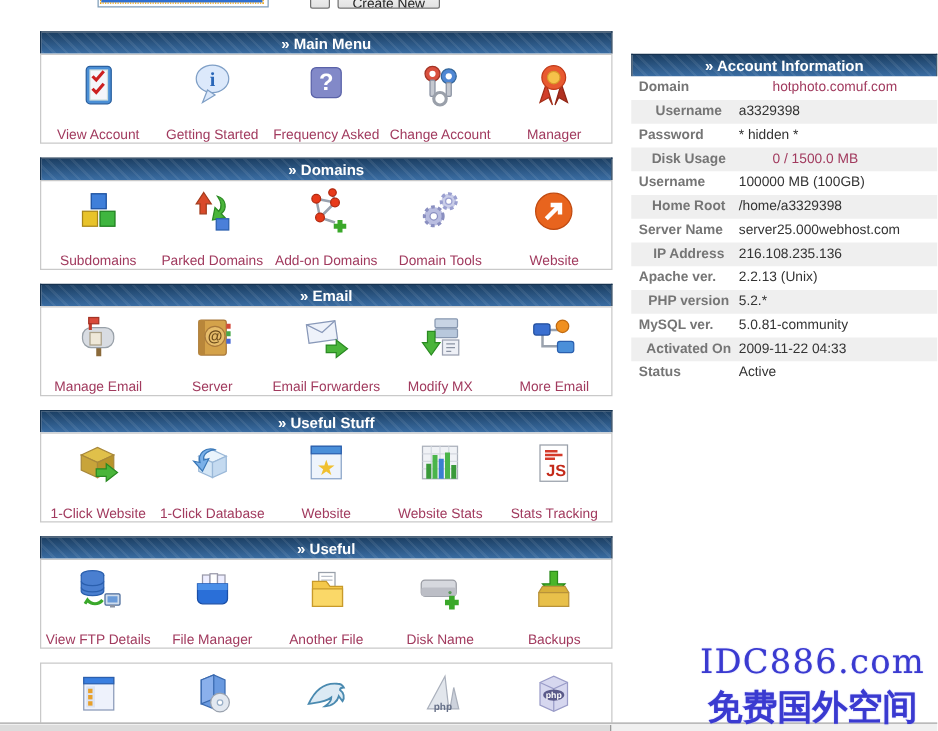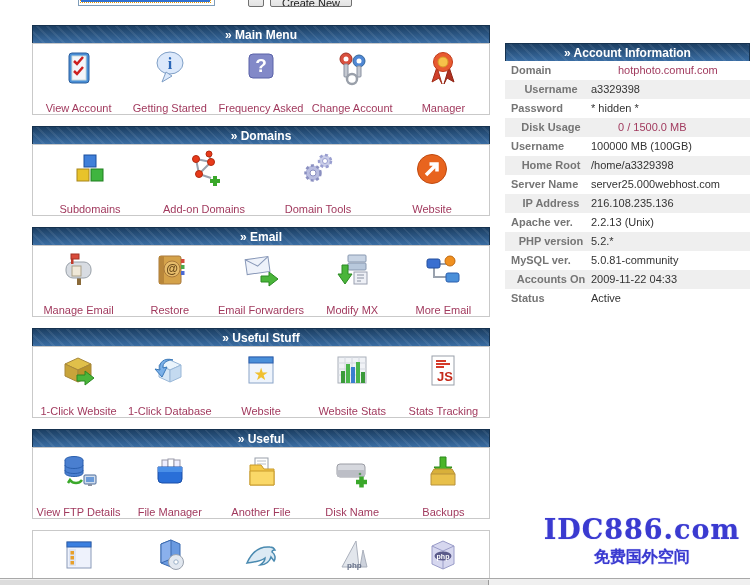--- a/index.html
+++ b/index.html
@@ -62,23 +62,23 @@
   }
   .acc-row.alt{background:#efefef;text-align:center;}
   .acc-label{width:80px;padding-left:6px;color:#757575;font-weight:bold;flex:0 0 80px;}
   .acc-value{color:#333333;white-space:nowrap;}
   .acc-value.link{color:#a13a5e;cursor:pointer;margin-left:27px;}
   
   #watermark{
     position:absolute;right:10px;top:514px;text-align:center;z-index:4;
     font-family:"DejaVu Serif",serif;color:#3a3ad0;
   }
-  #watermark .wm1{font-size:27px;font-weight:bold;letter-spacing:1px;
+  #watermark .wm1{font-size:27px;font-weight:normal;letter-spacing:1px;
     text-shadow:0 0 1px #9a9af0;}
-  #watermark .wm2{font-size:16px;font-weight:bold;margin-top:2px;
+  #watermark .wm2{font-size:28px;font-weight:bold;margin-top:2px;
     text-shadow:0 0 1px #9a9af0;}
   
   #hscroll{
     position:absolute;left:0;bottom:0;width:750px;height:7px;
     background:#f0f0f0;border-top:1px solid #a8a8a8;box-sizing:border-box;
   }
   #hscroll .thumb{
     position:absolute;left:0;top:1px;height:5px;width:65%;
     background:#dcdcdc;border-right:1px solid #9a9a9a;
   }
@@ -166,20 +166,30 @@
                 <rect x="13" y="5" width="12" height="12" fill="#3f7fd9" stroke="#1a4f9e"></rect>
                 <rect x="6" y="19" width="12" height="12" fill="#e8c32a" stroke="#a8861a"></rect>
                 <rect x="20" y="19" width="12" height="12" fill="#3fb53f" stroke="#1f7f1f"></rect>
               </svg>
             </span>
             <span class="cell-label">Subdomains</span>
           </a>
           <a class="cell">
             <span class="icon">
               <svg viewBox="0 0 38 38" width="38" height="38" xmlns="http://www.w3.org/2000/svg">
+                <path d="M12 4l6 9h-4v8h-5v-8H6z" fill="#d94a2a" stroke="#a33a1a"></path>
+                <path d="M23 7c7 2 8 10 3 14l3 3-10 2 2-10 3 3c3-3 2-8-1-12z" fill="#4ab53a" stroke="#2a8a22"></path>
+                <rect x="22" y="25" width="10" height="9" fill="#4a7fd9" stroke="#2a5fae"></rect>
+              </svg>
+            </span>
+            <span class="cell-label">Parked Domains</span>
+          </a>
+          <a class="cell">
+            <span class="icon">
+              <svg viewBox="0 0 38 38" width="38" height="38" xmlns="http://www.w3.org/2000/svg">
                 <path d="M11 9l15 3M11 9l3 15M26 12l-12 12M14 24l12-12M26 12l-2-8M14 24l12 4" stroke="#9aa2ae" stroke-width="2" fill="none"></path>
                 <circle cx="11" cy="9" r="3.5" fill="#e83a1a" stroke="#b22a10"></circle>
                 <circle cx="26" cy="12" r="3.5" fill="#e83a1a" stroke="#b22a10"></circle>
                 <circle cx="14" cy="24" r="3.5" fill="#e83a1a" stroke="#b22a10"></circle>
                 <circle cx="24" cy="4" r="3" fill="#e83a1a" stroke="#b22a10"></circle>
                 <path d="M25 31h10M30 26v10" stroke="#3aa82a" stroke-width="4"></path>
               </svg>
             </span>
             <span class="cell-label">Add-on Domains</span>
           </a>
@@ -225,21 +235,21 @@
               <svg viewBox="0 0 38 38" width="38" height="38" xmlns="http://www.w3.org/2000/svg">
                 <rect x="8" y="5" width="22" height="28" rx="2" fill="#d4a24a" stroke="#a8783a"></rect>
                 <rect x="8" y="5" width="5" height="28" fill="#b8863a"></rect>
                 <circle cx="21" cy="18" r="8" fill="#e6bc6a" stroke="#a8783a"></circle>
                 <text x="21" y="22" font-size="12" font-weight="bold" fill="#6a4a1a" text-anchor="middle">@</text>
                 <rect x="30" y="8" width="3.5" height="4" fill="#d44a3a"></rect>
                 <rect x="30" y="14" width="3.5" height="4" fill="#4aa84a"></rect>
                 <rect x="30" y="20" width="3.5" height="4" fill="#4a6ad4"></rect>
               </svg>
             </span>
-            <span class="cell-label">Restore</span>
+            <span class="cell-label">Server</span>
           </a>
           <a class="cell">
             <span class="icon">
               <svg viewBox="0 0 38 38" width="38" height="38" xmlns="http://www.w3.org/2000/svg">
                 <g transform="rotate(-8 16 14)">
                   <rect x="4" y="7" width="23" height="15" fill="#eef2fa" stroke="#8898b8"></rect>
                   <path d="M4 7l11.5 8L27 7" stroke="#8898b8" fill="none"></path>
                 </g>
                 <path d="M19 25h8v-4l9 7-9 7v-4h-8z" fill="#4ab53a" stroke="#2a8a22"></path>
               </svg>
@@ -495,21 +505,21 @@
         </div>
         <div class="acc-row alt">
           <span class="acc-label">PHP version</span>
           <span class="acc-value">5.2.*</span>
         </div>
         <div class="acc-row">
           <span class="acc-label">MySQL ver.</span>
           <span class="acc-value">5.0.81-community</span>
         </div>
         <div class="acc-row alt">
-          <span class="acc-label">Accounts On</span>
+          <span class="acc-label">Activated On</span>
           <span class="acc-value">2009-11-22 04:33</span>
         </div>
         <div class="acc-row">
           <span class="acc-label">Status</span>
           <span class="acc-value">Active</span>
         </div>
       </div>
   </div>
 
   <div id="watermark">

